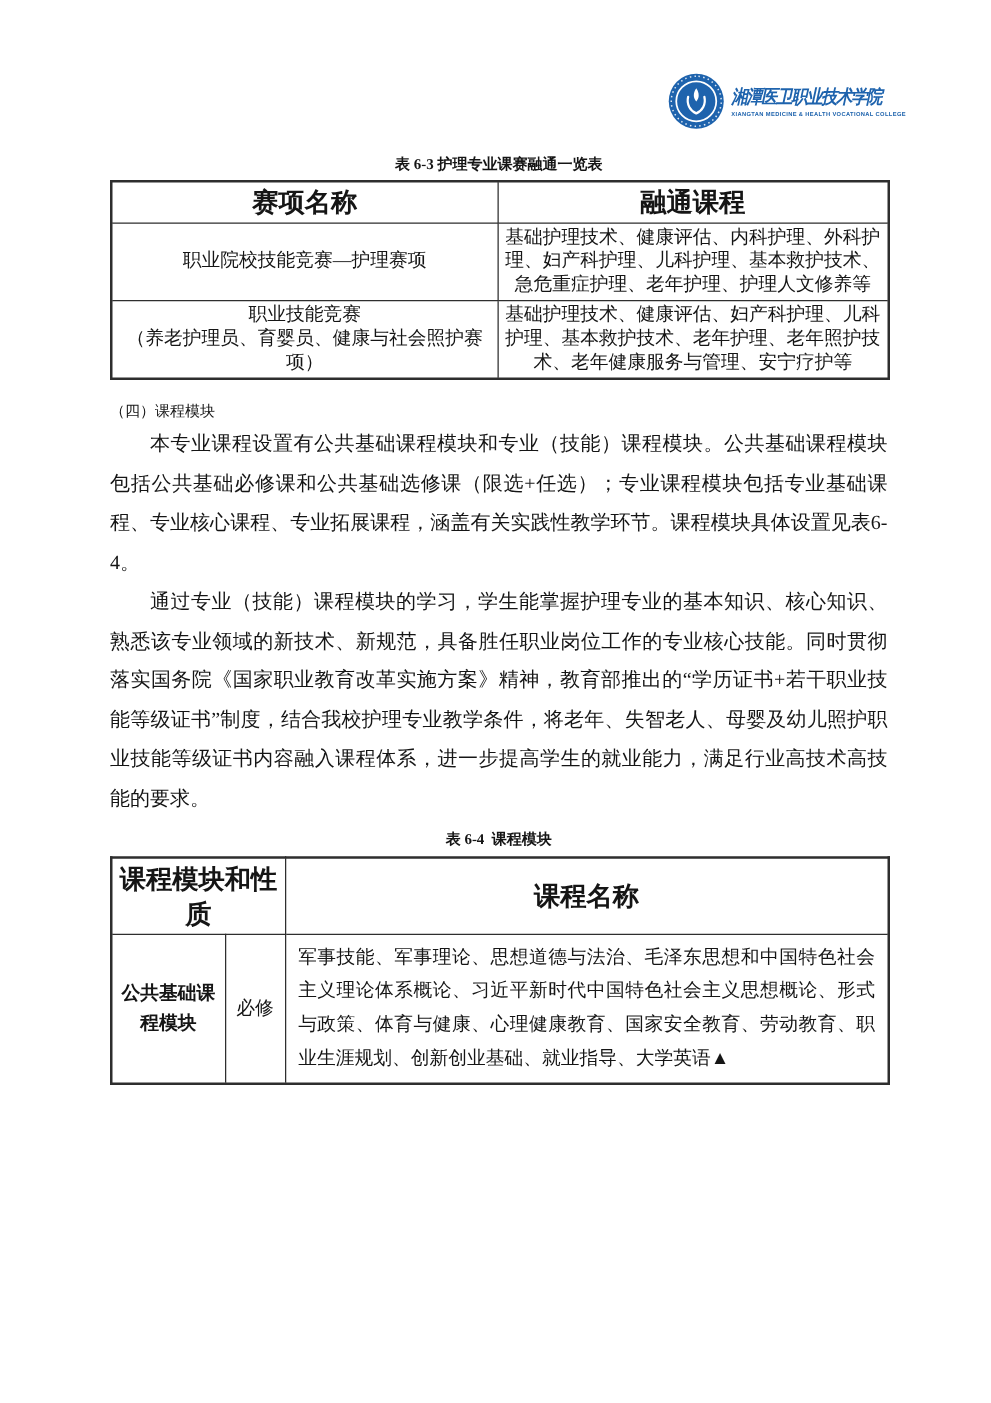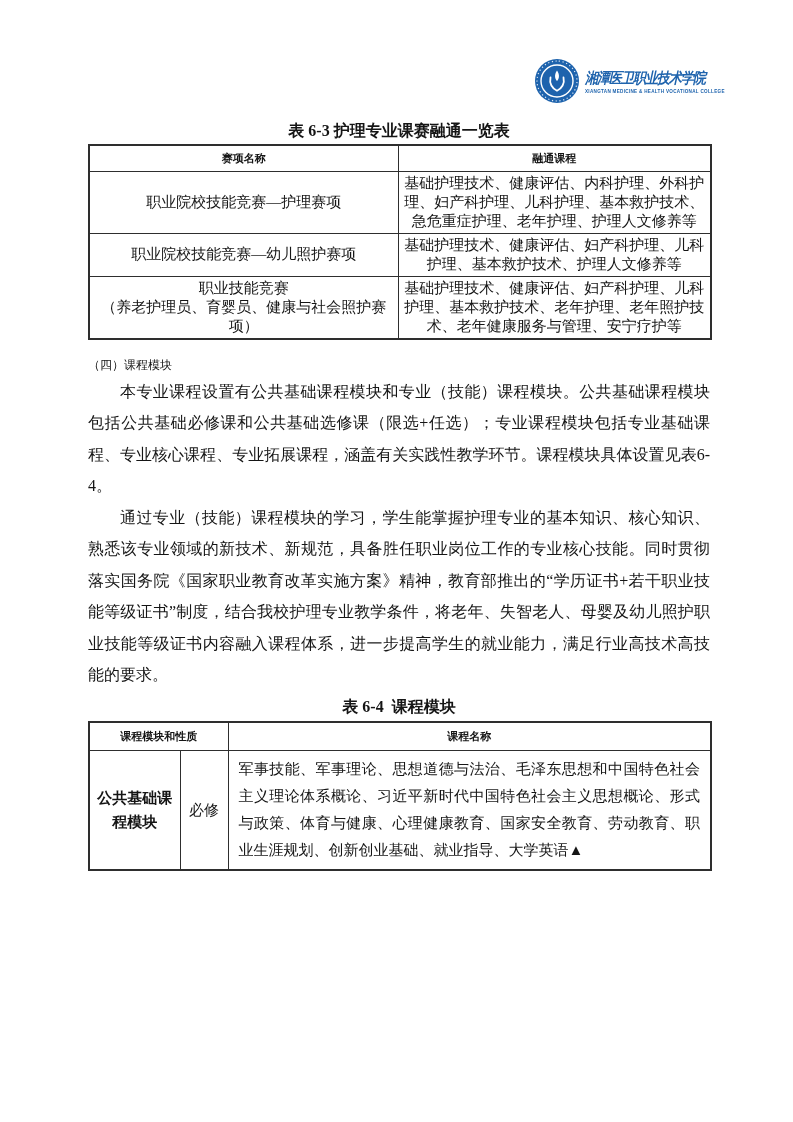--- a/index.html
+++ b/index.html
@@ -14,30 +14,30 @@
   .logo-text { display:flex; flex-direction:column; justify-content:center; }
   .logo-zh { font-family:"Liberation Serif", serif; font-style:italic; font-weight:bold;
              font-size:13px; letter-spacing:-1px; color:#1e63ad; white-space:nowrap;
              transform:scaleY(1.15); }
   .logo-en { font-family:"Liberation Sans", sans-serif; font-size:4.6px; letter-spacing:.3px;
              color:#1e63ad; white-space:nowrap; margin-top:2px; font-weight:bold; }
 
   
   .content { position:absolute; left:88px; top:0; width:622px; }
 
-  .tbl-title { margin-top:121px; text-align:center; font-weight:bold; font-size:16px;
+  .tbl-title { margin-top:121px; text-align:center; font-weight:bold; font-size:12px;
                line-height:20px; white-space:pre-wrap; }
   .tbl-title.second { margin-top:6px; }
 
   table { width:622px; border-collapse:collapse; table-layout:fixed;
           margin-top:3px; font-size:15px; }
   td, th { border:1px solid #2e2e2e; text-align:center; vertical-align:middle;
            padding:2px 4px; }
   table { border:2px solid #2e2e2e; }
-  th { font-weight:bold; font-size:11px; }
+  th { font-weight:bold; font-size:21px; }
 
   .t63 .hrow th { height:26px; }
   .t63 .r1 td { height:56px; line-height:19px; }
   .t63 .r2 td { height:42px; line-height:19px; }
   .t63 .r3 td { height:59px; line-height:19px;text-align:center; }
   .cell-sub { display:block; }
 
   .sec-heading { margin-top:14px; font-family:"Liberation Sans", sans-serif;
                  font-weight:normal; font-size:12px; line-height:22px; }
 
@@ -81,24 +81,20 @@
       </colgroup>
     <tbody>
         <tr class="hrow">
       <th>赛项名称</th>
       <th>融通课程</th>
     </tr>
     <tr class="r1">
       <td>职业院校技能竞赛—护理赛项</td>
       <td>基础护理技术、健康评估、内科护理、外科护理、妇产科护理、儿科护理、基本救护技术、急危重症护理、老年护理、护理人文修养等</td>
     </tr>
-    <tr class="r2">
-      <td>职业院校技能竞赛—幼儿照护赛项</td>
-      <td>基础护理技术、健康评估、妇产科护理、儿科护理、基本救护技术、护理人文修养等</td>
-    </tr>
     <tr class="r3">
       <td>
         <span class="cell-sub">职业技能竞赛</span>
         <span class="cell-sub">（养老护理员、育婴员、健康与社会照护赛项）</span>
       </td>
       <td>基础护理技术、健康评估、妇产科护理、儿科护理、基本救护技术、老年护理、老年照护技术、老年健康服务与管理、安宁疗护等</td>
     </tr>
   </tbody>
     </table>
 

